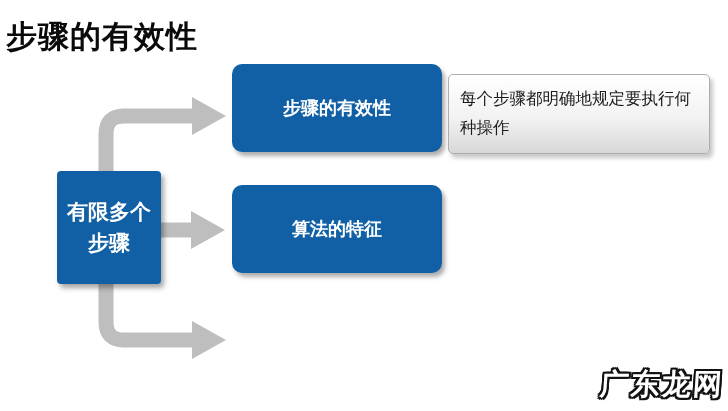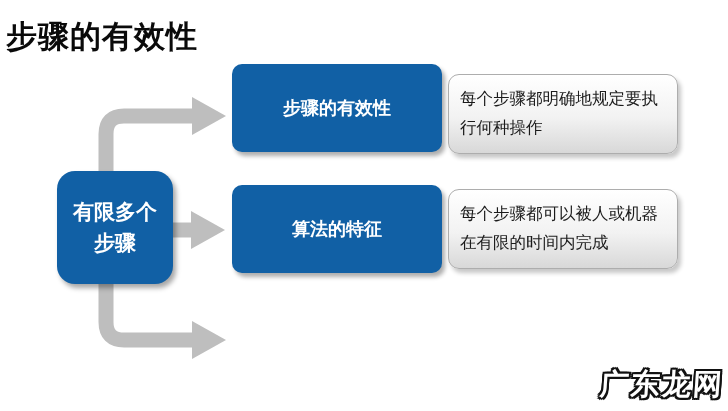--- a/index.html
+++ b/index.html
@@ -24,24 +24,24 @@
   .connectors {
     position: absolute;
     left: 0; top: 0;
     width: 728px; height: 411px;
     z-index: 1;
   }
   .source-box {
     position: absolute;
     left: 57px;
     top: 171px;
-    width: 116px;
+    width: 104px;
     height: 113px;
     background: #1160A5;
-    border-radius: 18px;
+    border-radius: 4px;
     box-shadow: 3px 4px 5px rgba(0,0,0,0.35);
     z-index: 2;
     display: flex;
     align-items: center;
     justify-content: center;
   }
   .source-box .label {
     color: #ffffff;
     font-weight: bold;
     font-size: 21px;
@@ -64,25 +64,25 @@
   }
   .step-box .label {
     color: #ffffff;
     font-weight: bold;
     font-size: 18px;
     text-align: center;
   }
   .desc-box {
     position: absolute;
     left: 448px;
-    width: 230px;
+    width: 262px;
     height: 80px;
     background: linear-gradient(to bottom, #ffffff 0%, #f2f2f2 55%, #d8d8d8 100%);
     border: 1px solid #adadad;
-    border-radius: 11px;
+    border-radius: 5px;
     box-shadow: 3px 4px 4px rgba(0,0,0,0.22);
     z-index: 2;
     box-sizing: border-box;
     padding: 9px 11px;
   }
   .desc-box .text {
     font-size: 16.5px;
     line-height: 29px;
     color: #1b1b1b;
   }
@@ -137,20 +137,17 @@
   <div class="step-box row1-step">
     <div class="label">步骤的有效性</div>
   </div>
   <div class="desc-box row1-desc">
     <div class="text">每个步骤都明确地规定要执行何种操作</div>
   </div>
 
   <div class="step-box row2-step">
     <div class="label">算法的特征</div>
   </div>
-  <div class="desc-box row2-desc">
-    <div class="text">每个步骤都可以被人或机器在有限的时间内完成</div>
-  </div>
 
 
   <div class="watermark">广东龙网</div>
 
 </div>
 
 </body></html>

